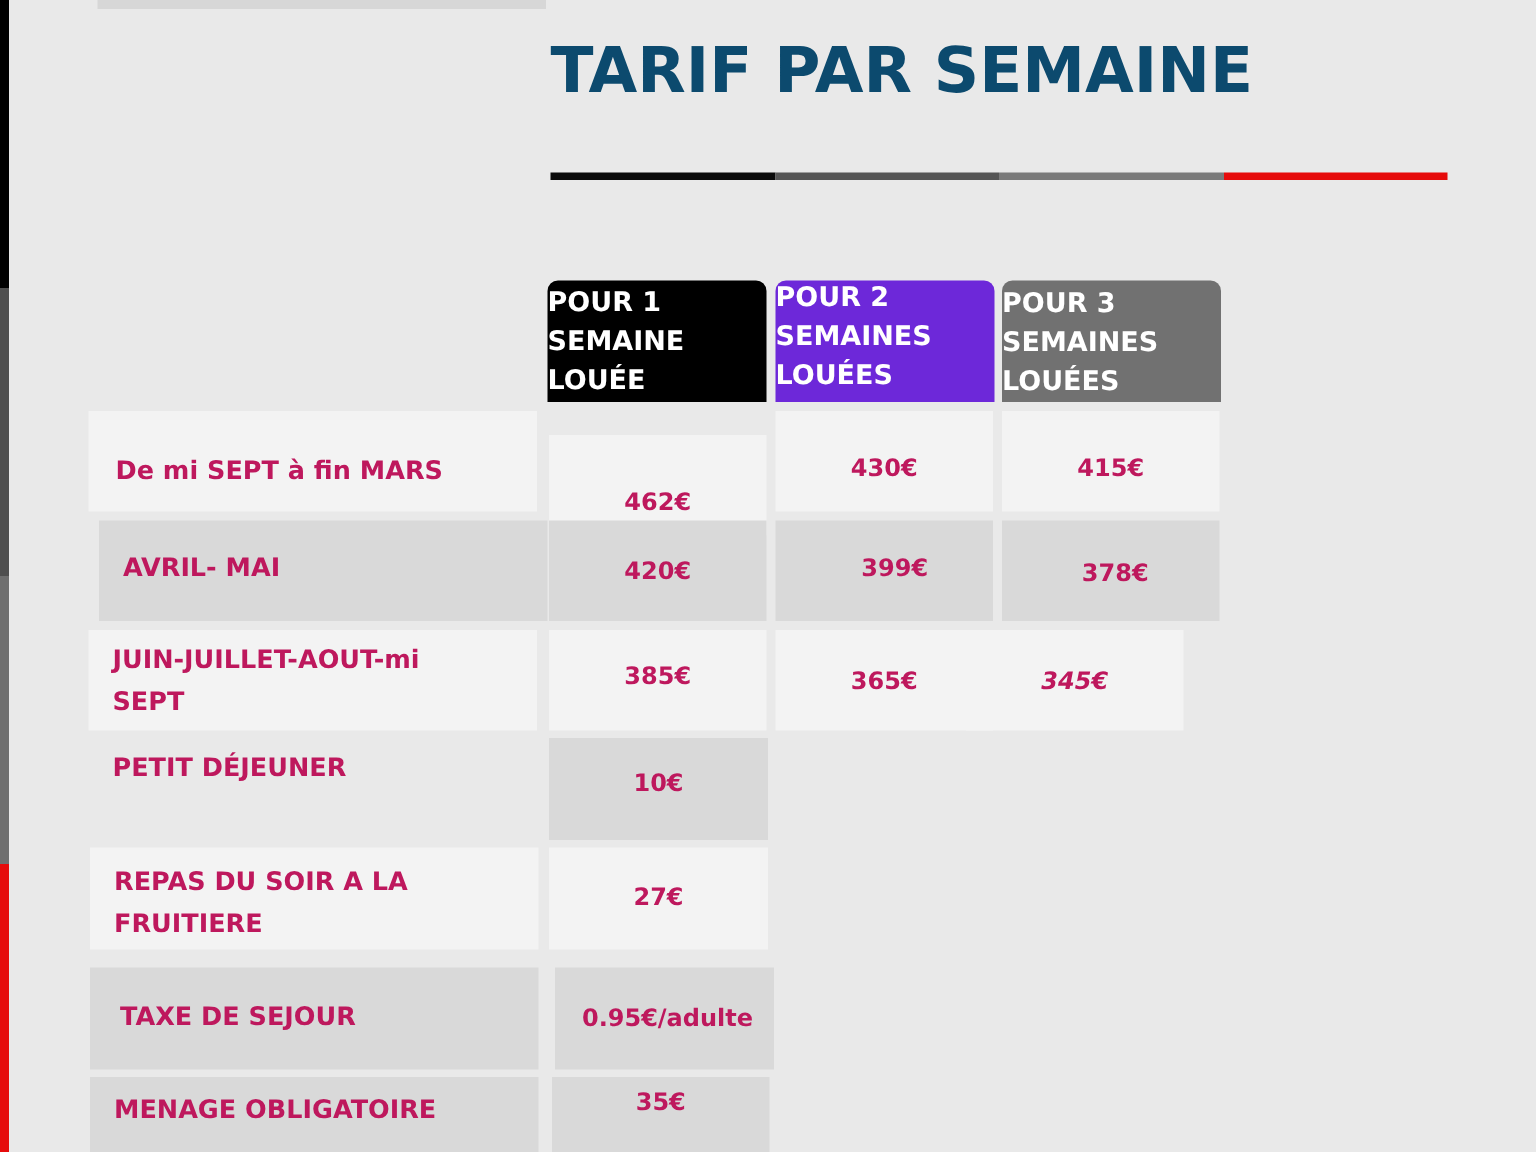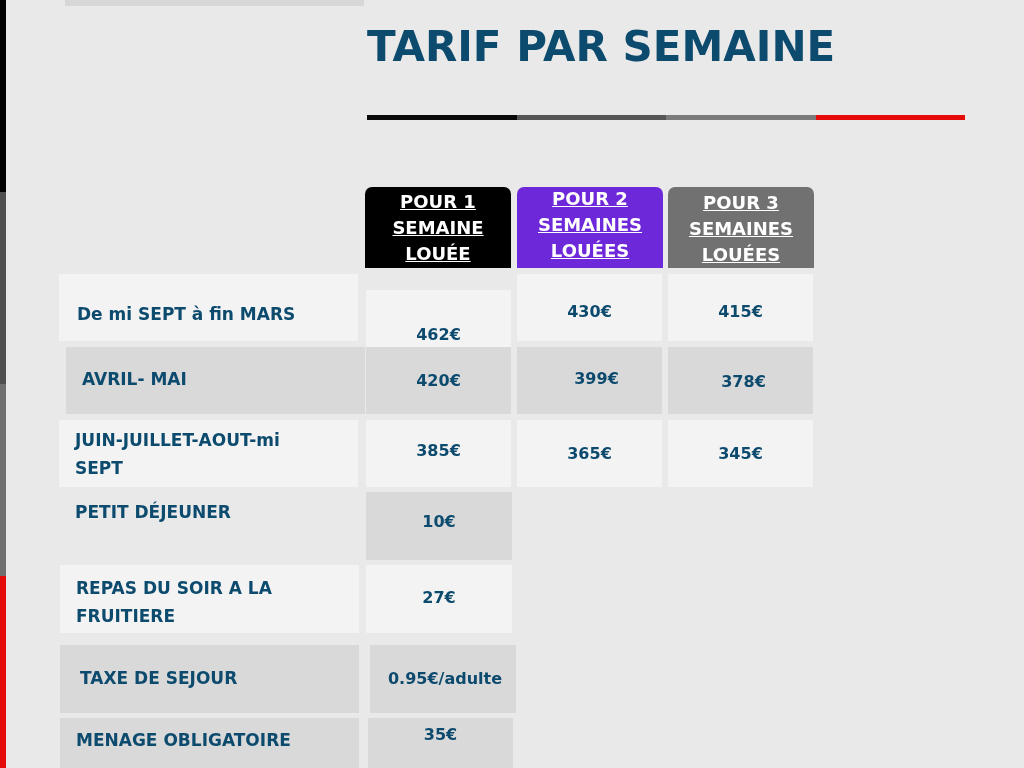--- a/index.html
+++ b/index.html
@@ -30,30 +30,29 @@
     }
 
     
     .rule { position: absolute; top: 115px; height: 5px; }
 
     
     .col-head {
       position: absolute; top: 187px; height: 81px; width: 146px;
       border-radius: 7px 7px 0 0;
       color: #fff; font-weight: bold; font-size: 18px; line-height: 26px;
-      text-align: center; display: flex; flex-direction: column; justify-content: center;
+      display: flex; flex-direction: column; justify-content: center;
       font-family: "DejaVu Sans", sans-serif;
-      text-decoration: underline;
     }
     .col-head span { display: block; }
 
     
     .cell {
       position: absolute; box-sizing: border-box;
-      font-weight: bold; font-size: 17px; color: #0c4a6e;
+      font-weight: bold; font-size: 17px; color: #be185d;
       font-family: "DejaVu Sans", sans-serif;
     }
     .light { background: #f3f3f3; }
     .mid { background: #d9d9d9; }
     .label { padding-left: 16px; line-height: 28px; }
     .price { text-align: center; font-size: 16px; }
   </style>
 </head>
 <body>
 
@@ -120,21 +119,21 @@
   <div class="cell light label" style="left:59px;top:420px;width:299px;height:67px;padding-top:6px;">
     <div>JUIN-JUILLET-AOUT-mi</div>
     <div>SEPT</div>
   </div>
   <div class="cell light price" style="left:366px;top:420px;width:145px;height:67px;padding-top:21px;">
     <span>385€</span>
   </div>
   <div class="cell light price" style="left:517px;top:420px;width:145px;height:67px;padding-top:24px;">
     <span>365€</span>
   </div>
-  <div class="cell light price" style="left:668px;top:420px;width:145px;height:67px;padding-top:24px;">
+  <div class="cell light price" style="left:644px;top:420px;width:145px;height:67px;padding-top:24px;font-style:italic;">
     <span>345€</span>
   </div>
 
   <div class="cell label" style="left:59px;top:492px;width:299px;height:68px;padding-top:6px;">
     <span>PETIT DÉJEUNER</span>
   </div>
   <div class="cell mid price" style="left:366px;top:492px;width:146px;height:68px;padding-top:20px;">
     <span>10€</span>
   </div>
 

